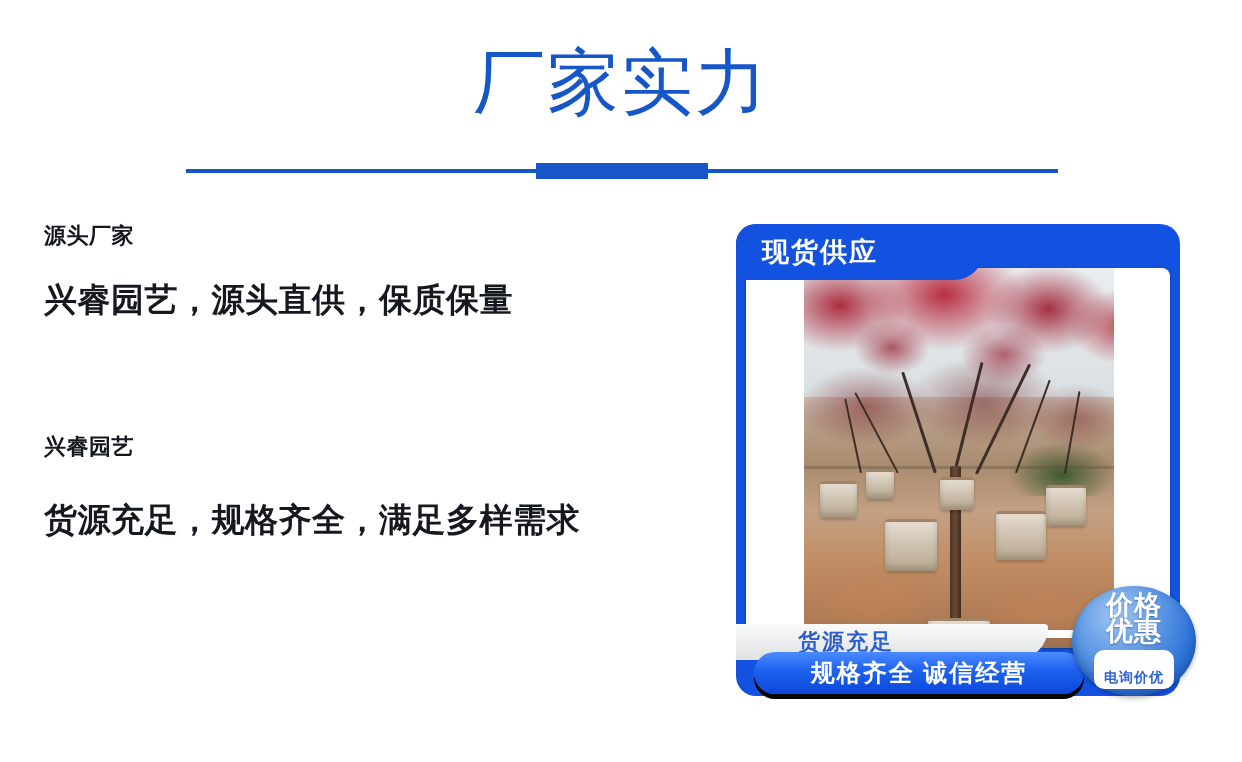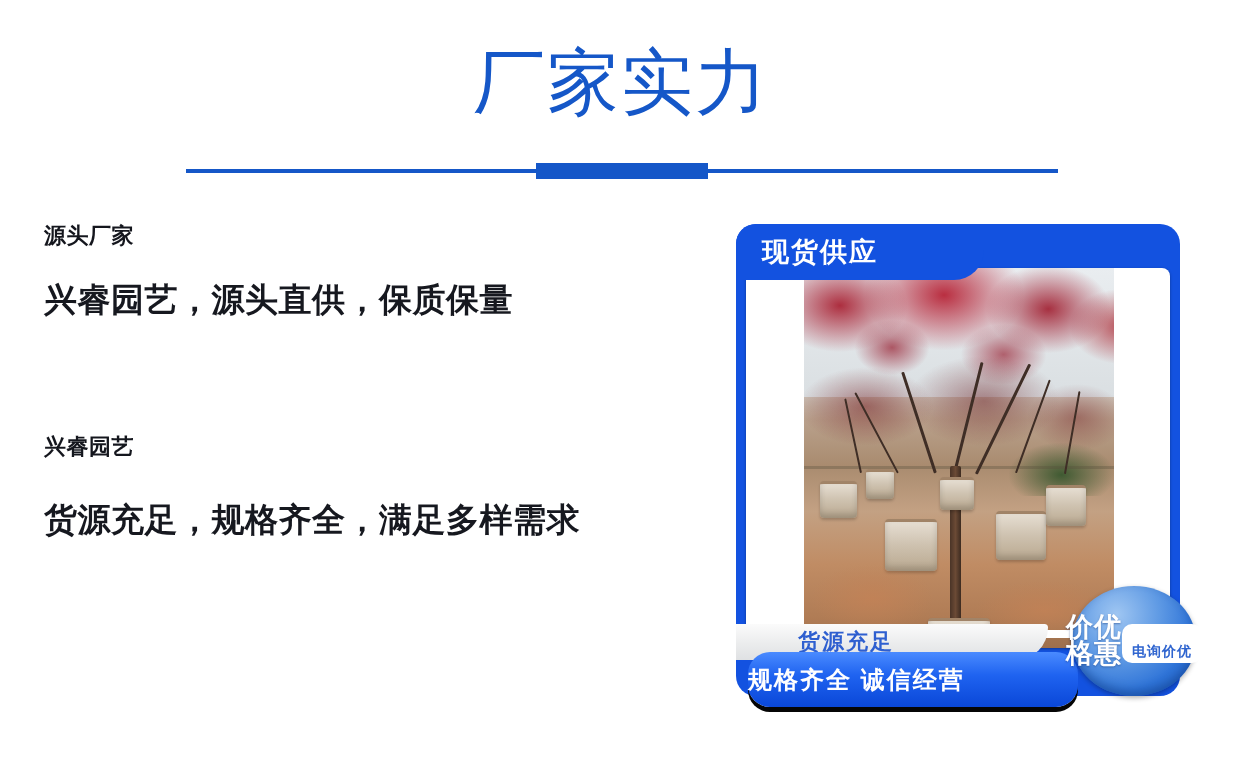--- a/index.html
+++ b/index.html
@@ -233,29 +233,30 @@
     color: #2e5fd0;
     font-size: 22px;
     font-weight: 700;
     letter-spacing: 2px;
     margin-left: 62px;
   }
 
   
   .bar-blue {
     position: absolute;
-    left: 12px;
+    left: 18px;
     top: 428px;
     width: 330px;
-    height: 55px;
+    height: 42px;
     background: linear-gradient(to bottom, #4a8bff 0%, #1f63f0 42%, #0a47d8 100%);
     border-radius: 22px;
     box-shadow: 0 5px 0 #050505;
     display: flex;
     align-items: center;
+    justify-content: center;
     z-index: 7;
   }
   .bar-blue-label {
     color: #ffffff;
     font-size: 24px;
     font-weight: 700;
     letter-spacing: 2px;
   }
 
   
@@ -264,20 +265,21 @@
     left: 336px;
     top: 362px;
     width: 124px;
     height: 110px;
     border-radius: 50%;
     background:
       radial-gradient(ellipse at 36% 26%, #9fc6f2 0%, #5f9ae4 38%, #2f74d8 68%, #1f5ec4 100%);
     box-shadow: inset 0 -5px 10px rgba(10,50,120,0.45), 0 2px 5px rgba(0,0,0,0.3);
     z-index: 9;
     display: flex;
+    flex-direction: column;
     align-items: center;
     justify-content: center;
   }
   .price-badge-main {
     color: #ffffff;
     font-size: 27px;
     font-weight: 700;
     line-height: 0.95;
     letter-spacing: 1px;
     text-align: center;

